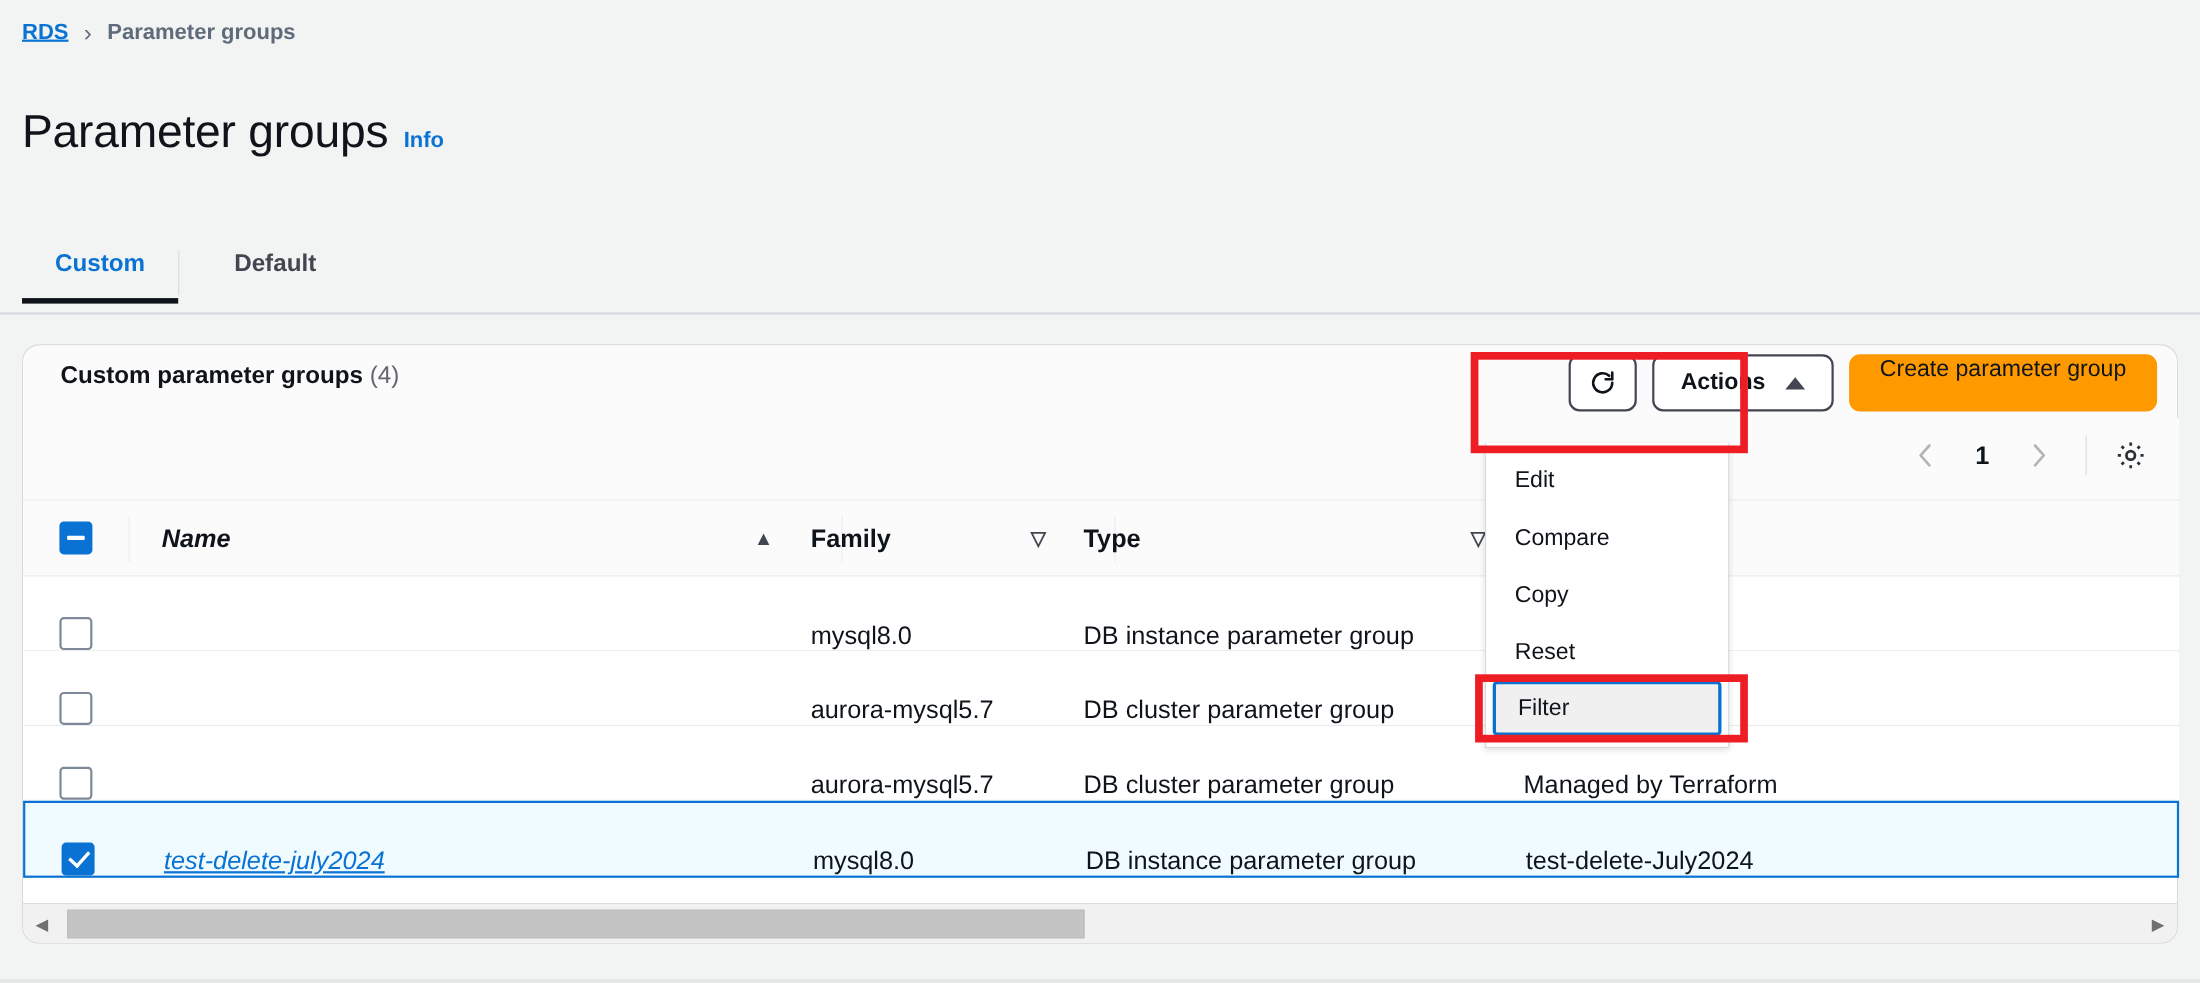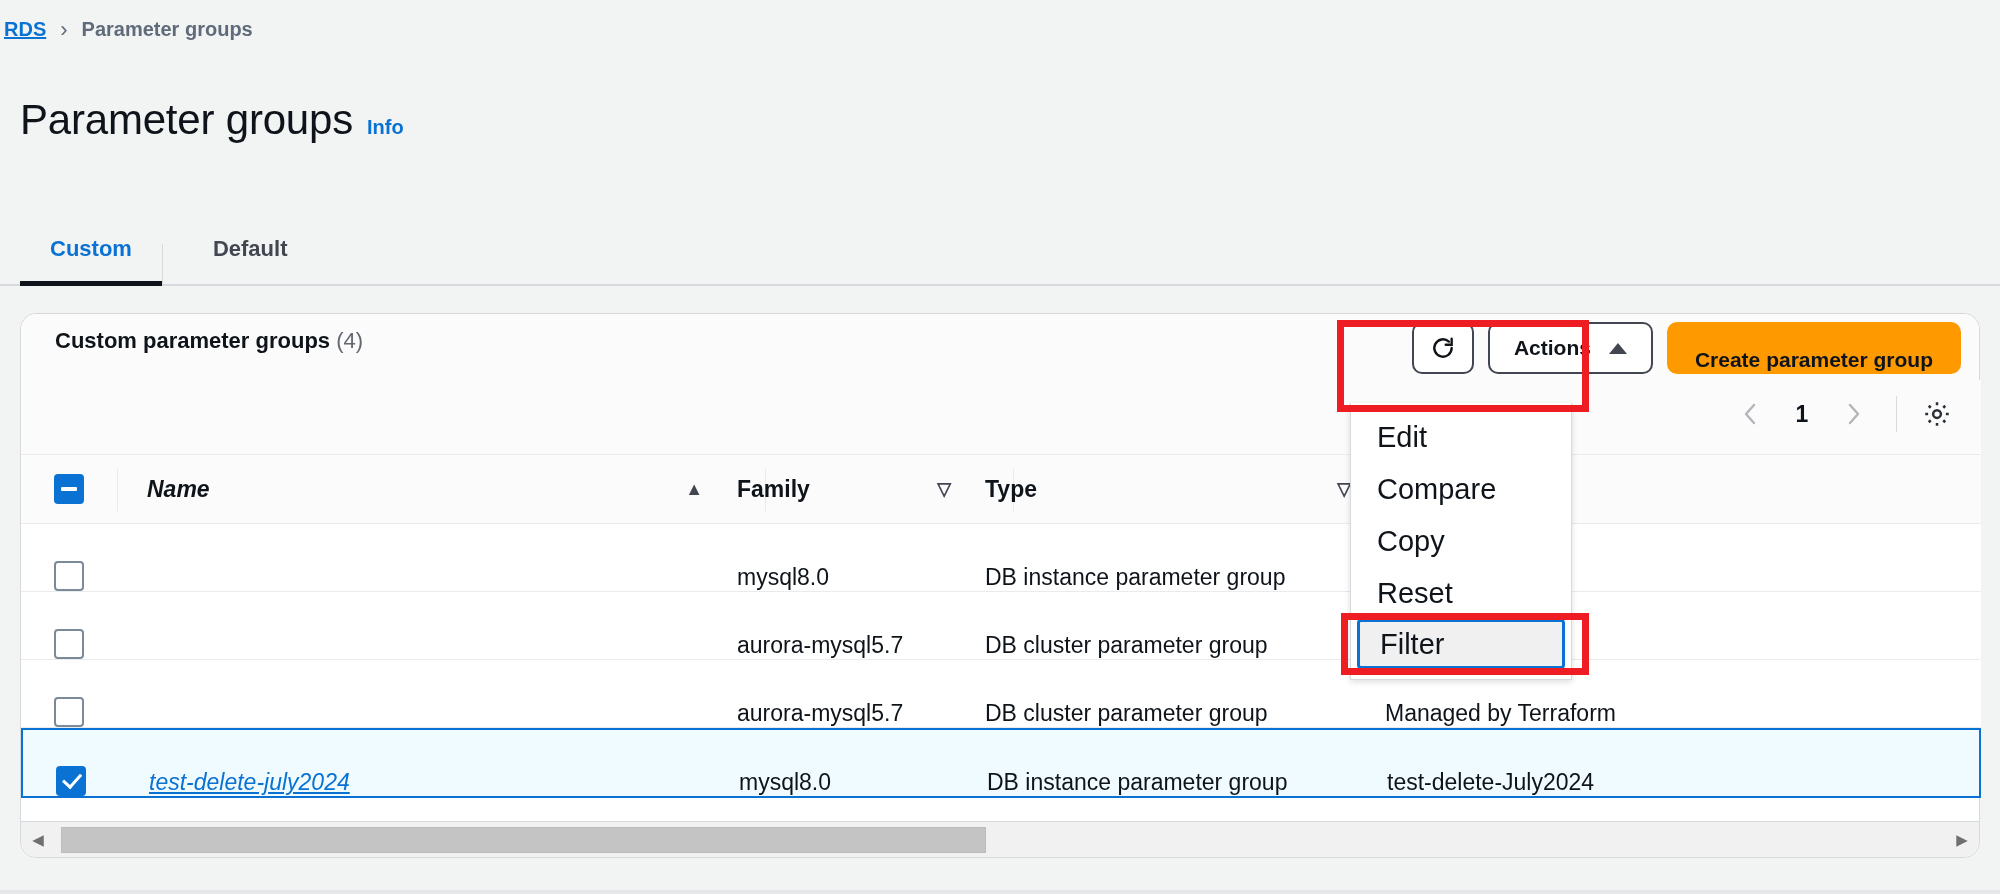--- a/index.html
+++ b/index.html
@@ -7,41 +7,41 @@
     margin: 0; padding: 0;
     width: 2000px; height: 894px;
     background: #f2f3f3;
     font-family: "Liberation Sans", sans-serif;
     overflow: hidden;
   }
   .page { position: relative; width: 2000px; height: 894px; background: #f2f3f3; }
 
   
   .breadcrumb {
-    position: absolute; left: 4px; top: 18px;
+    position: absolute; left: 20px; top: 18px;
     display: flex; align-items: flex-end; gap: 14px;
     font-size: 20px; font-weight: 700;
   }
   .crumb-link { color: #0972d3; text-decoration: underline; cursor: pointer; }
   .crumb-sep { color: #5f6b7a; font-weight: 400; font-size: 22px; line-height: 1; }
   .crumb-current { color: #5f6b7a; }
 
   
   .title-row {
     position: absolute; left: 20px; top: 96px;
     display: flex; align-items: baseline; gap: 14px;
   }
   .page-title { font-size: 42px; font-weight: 400; color: #0f141a; letter-spacing: -0.2px; }
   .info-link { font-size: 20px; font-weight: 700; color: #0972d3; text-decoration: none; cursor: pointer; }
 
   
   .tabs {
     position: absolute; left: 0; top: 200px; width: 2000px; height: 86px;
     border-bottom: 2px solid #d6dade;
-    display: flex; align-items: flex-end;
+    display: flex; align-items: center;
   }
   .tab {
     position: relative;
     padding: 16px 30px 22px 30px;
     font-size: 22px; font-weight: 700;
     color: #424650; cursor: pointer;
     margin-left: 20px;
   }
   .tab.active { color: #0972d3; }
   .tab.active::after {
@@ -86,22 +86,22 @@
     border-radius: 10px;
     color: #0f141a;
     cursor: pointer;
     display: inline-flex; align-items: center; justify-content: center;
   }
   .btn-refresh { width: 62px; height: 52px; }
   .btn-actions { height: 52px; padding: 0 24px; gap: 18px; }
   .btn-primary {
     height: 52px; padding: 0 26px;
     background: #ff9900; border: 2px solid #ff9900; color: #0f141a;
-    font-size: 21px; font-weight: 700; border-radius: 10px; cursor: pointer;
-    display: inline-flex; align-items: flex-end;
+    font-size: 21px; font-weight: 400; border-radius: 10px; cursor: pointer;
+    display: inline-flex; align-items: flex-start;
   }
   .caret-up {
     width: 0; height: 0;
     border-left: 9px solid transparent;
     border-right: 9px solid transparent;
     border-bottom: 11px solid #424650;
   }
 
   
   .annot-actions {
@@ -124,21 +124,21 @@
     background: #ffffff;
     border: 1px solid #d6dade;
     border-top: none;
     box-shadow: 0 2px 6px rgba(15,20,26,0.14);
     z-index: 30;
     padding: 8px 0 10px 0;
   }
   .dd-item {
     height: 52px; display: flex; align-items: center;
     padding-left: 26px;
-    font-size: 29px; color: #0f141a; cursor: pointer; text-align: center;
+    font-size: 21px; color: #0f141a; cursor: pointer; text-align: center;
   }
   .dd-item.focused {
     background: #f0f0f0;
     border: 3px solid #0972d3;
     border-radius: 4px;
     margin: 0 6px;
     padding-left: 20px;
     height: 50px;
   }
 

